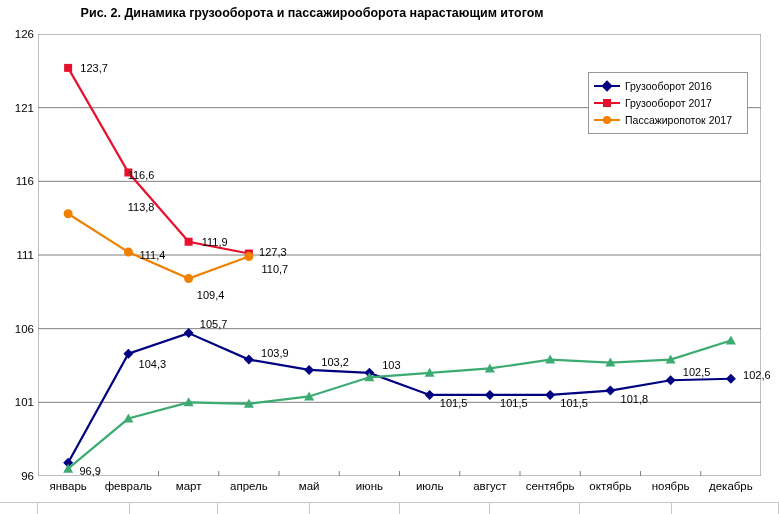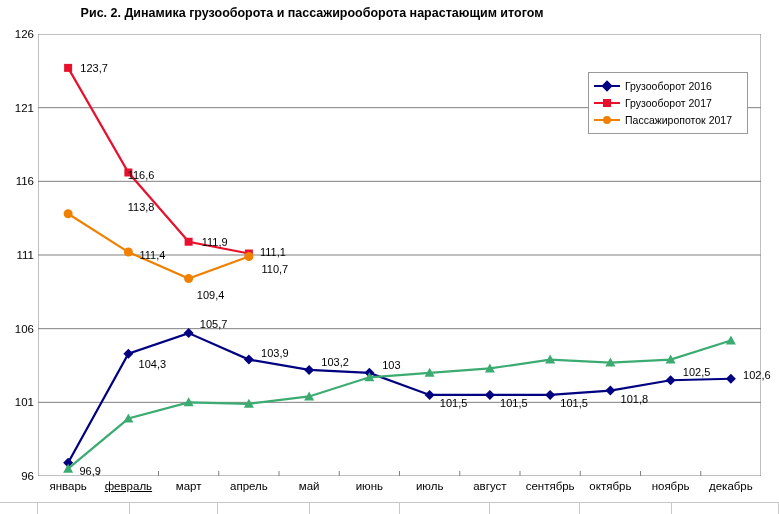--- a/index.html
+++ b/index.html
@@ -232,31 +232,31 @@
         <div class="pt-label" style="left: 353.375px; top: 330.867px;">103</div>
         <div class="pt-label" style="left: 415.625px; top: 368.967px;">101,5</div>
         <div class="pt-label" style="left: 475.875px; top: 368.967px;">101,5</div>
         <div class="pt-label" style="left: 536.125px; top: 368.967px;">101,5</div>
         <div class="pt-label" style="left: 596.375px; top: 364.547px;">101,8</div>
         <div class="pt-label" style="left: 658.625px; top: 338.233px;">102,5</div>
         <div class="pt-label" style="left: 718.875px; top: 340.76px;">102,6</div>
         <div class="pt-label" style="left: 56.125px; top: 33.8867px;">123,7</div>
         <div class="pt-label" style="left: 103px; top: 141.493px;">116,6</div>
         <div class="pt-label" style="left: 176.625px; top: 207.74px;">111,9</div>
-        <div class="pt-label" style="left: 234.875px; top: 217.527px;">111,1</div>
+        <div class="pt-label" style="left: 234.875px; top: 217.527px;">127,3</div>
         <div class="pt-label" style="left: 56.125px; top: 173px; margin-left: 47px;">113,8</div>
         <div class="pt-label" style="left: 114.375px; top: 221.053px;">111,4</div>
         <div class="pt-label" style="left: 172.625px; top: 260.573px;">109,4</div>
         <div class="pt-label" style="left: 236.875px; top: 235.473px;">110,7</div>
       </div>
   </div>
 
   <div id="x-axis-labels">
       <div class="x-label" style="left: 30.125px; top: 2px;">январь</div>
-      <div class="x-label" style="left: 90.375px; top: 2px; text-decoration: underline;">февраль</div>
+      <div class="x-label" style="left: 90.375px; top: 2px;">февраль</div>
       <div class="x-label" style="left: 150.625px; top: 2px;">март</div>
       <div class="x-label" style="left: 210.875px; top: 2px;">апрель</div>
       <div class="x-label" style="left: 271.125px; top: 2px;">май</div>
       <div class="x-label" style="left: 331.375px; top: 2px;">июнь</div>
       <div class="x-label" style="left: 391.625px; top: 2px;">июль</div>
       <div class="x-label" style="left: 451.875px; top: 2px;">август</div>
       <div class="x-label" style="left: 512.125px; top: 2px;">сентябрь</div>
       <div class="x-label" style="left: 572.375px; top: 2px;">октябрь</div>
       <div class="x-label" style="left: 632.625px; top: 2px;">ноябрь</div>
       <div class="x-label" style="left: 692.875px; top: 2px;">декабрь</div>

